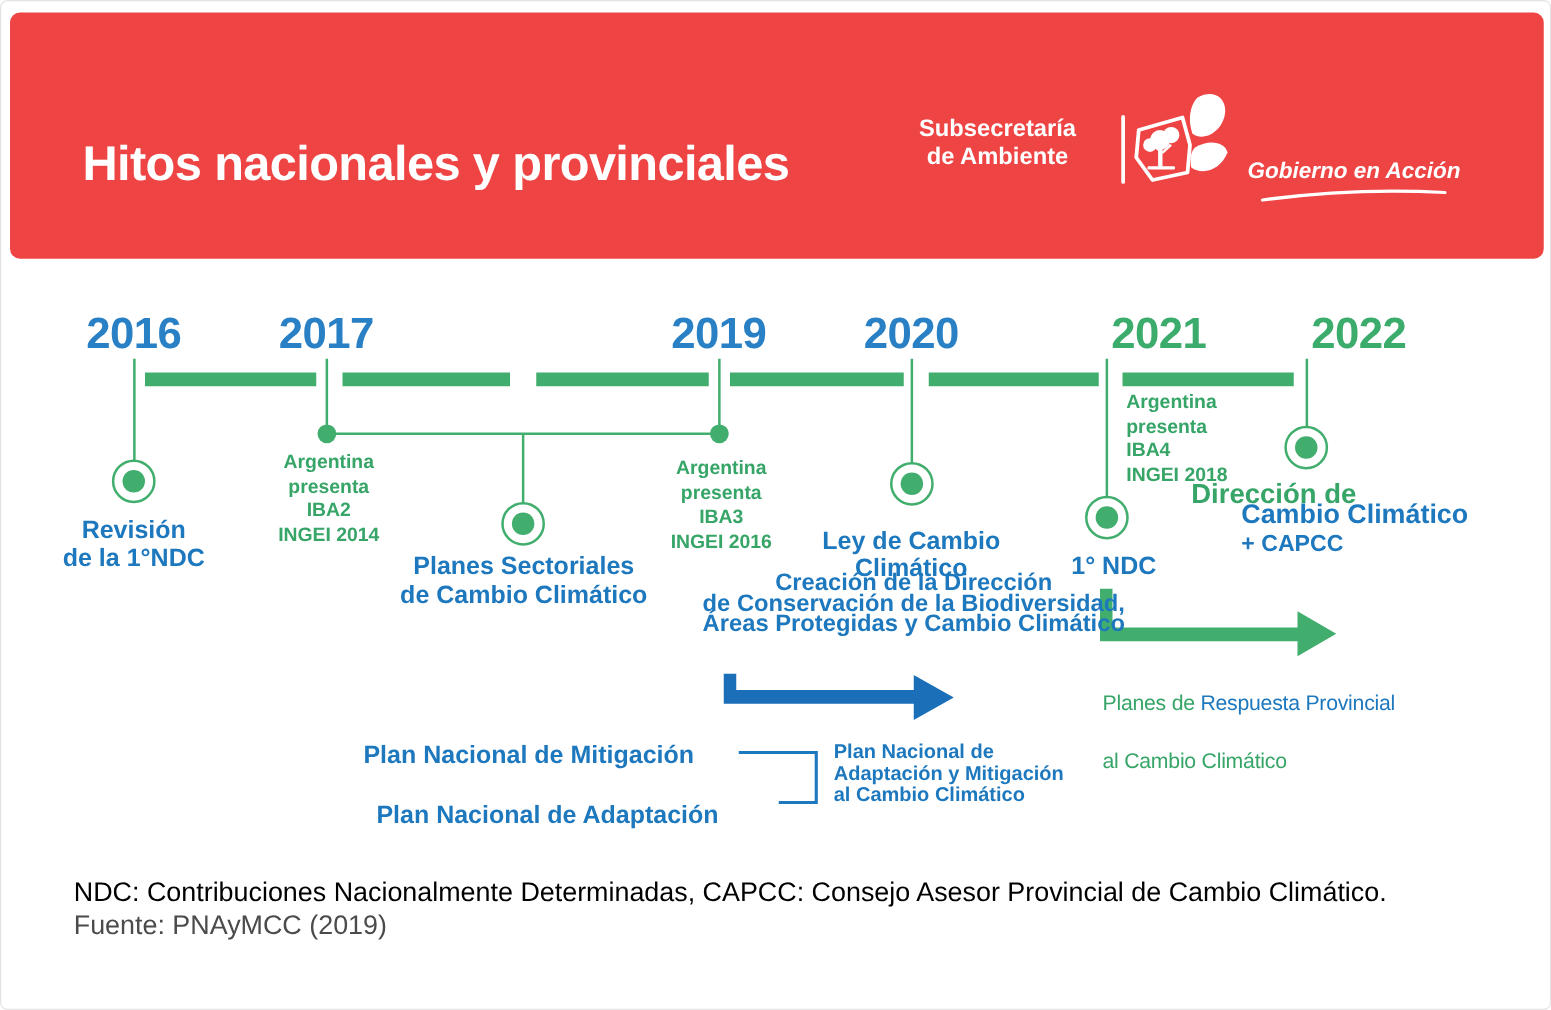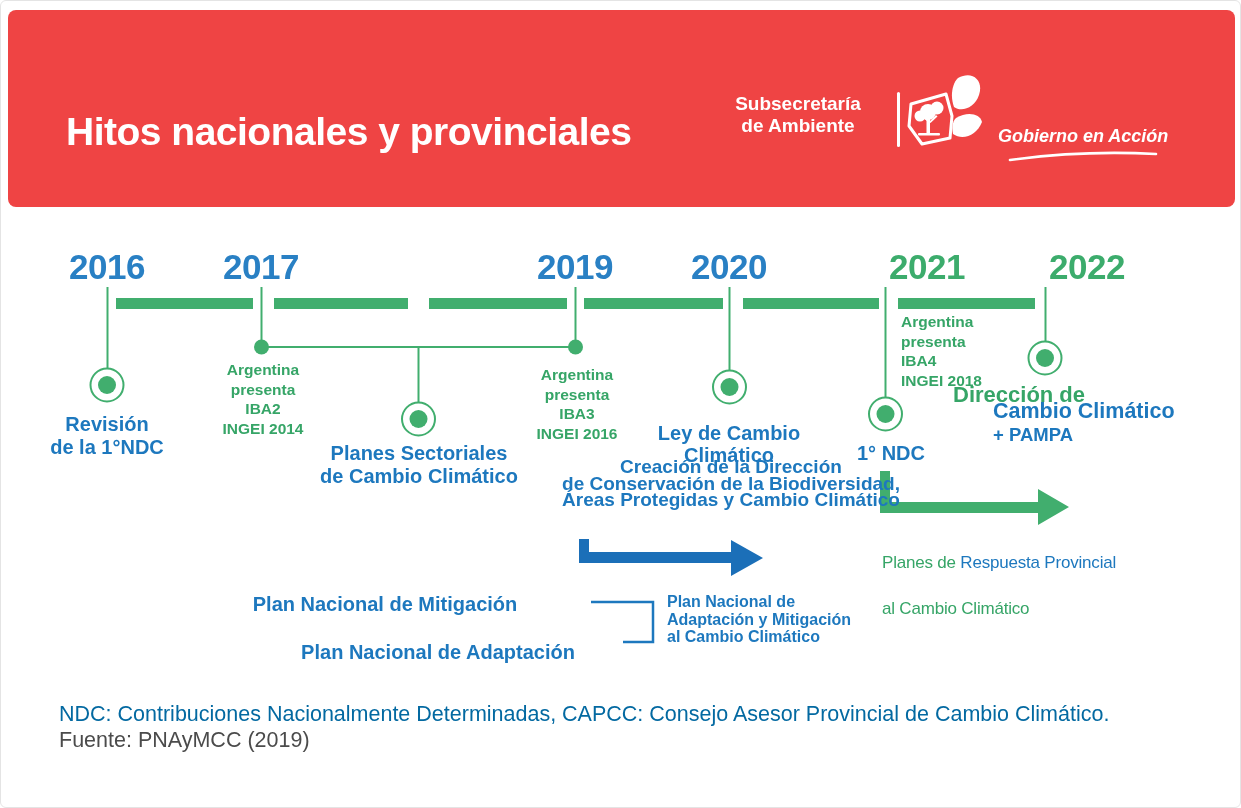--- a/index.html
+++ b/index.html
@@ -55,25 +55,25 @@
   .sectoriales{left:418px;top:441px;}
   .iba3{left:576px;top:364px;}
   .ley{left:728px;top:421px;line-height:22px;}
   .creacion{left:730px;top:458px;font-size:19px;font-weight:bold;line-height:16.5px;}
   .ndc2{left:890px;top:441px;}
   .iba4{left:900px;top:311px;text-align:left;}
   .dir-1{left:952px;top:381px;font-size:22px;font-weight:bold;}
   .dir-2{left:992px;top:398px;font-size:21.5px;font-weight:bold;}
   .dir-3{left:992px;top:423px;font-size:18.5px;font-weight:bold;}
   .planes-resp{left:881px;top:527px;font-size:17px;font-weight:normal;line-height:23px;letter-spacing:-0.2px;}
-  .plan-mit{left:384px;top:592px;}
+  .plan-mit{left:422px;top:592px;}
   .plan-ada{left:437px;top:640px;}
   .plan-merged{left:666px;top:592px;font-size:16px;font-weight:bold;line-height:17.5px;text-align:left;}
   
-  .foot-note{position:absolute;left:58px;top:701px;font-size:21.5px;color:#0369a1;white-space:nowrap;}
+  .foot-note{position:absolute;left:58px;top:701px;font-size:21.5px;color:#000000;white-space:nowrap;}
   .foot-src{position:absolute;left:58px;top:727px;font-size:21.5px;color:#4b4b4b;white-space:nowrap;}
 </style>
 </head>
 <body>
 
 <div class="canvas">
 
   <div class="header">
     <div class="page-title">Hitos nacionales y provinciales</div>
 
@@ -192,21 +192,21 @@
 de Conservación de la Biodiversidad,
 Áreas Protegidas y Cambio Climático</div>
   <div class="lbl ctr blue ev-big ndc2">1° NDC</div>
   <div class="lbl green ev-small-green iba4">Argentina
 presenta
 IBA4
 INGEI 2018</div>
 
   <div class="lbl green dir-1">Dirección de</div>
   <div class="lbl blue dir-2">Cambio Climático</div>
-  <div class="lbl blue dir-3">+ PAMPA</div>
+  <div class="lbl blue dir-3">+ CAPCC</div>
 
   <div class="lbl planes-resp">
     <span class="green">Planes de </span><span class="blue">Respuesta Provincial</span><br>
     <span class="green">al Cambio Climático</span>
   </div>
 
   <div class="lbl ctr blue ev-big plan-mit">Plan Nacional de Mitigación</div>
   <div class="lbl ctr blue ev-big plan-ada">Plan Nacional de Adaptación</div>
   <div class="lbl blue plan-merged">Plan Nacional de
 Adaptación y Mitigación

